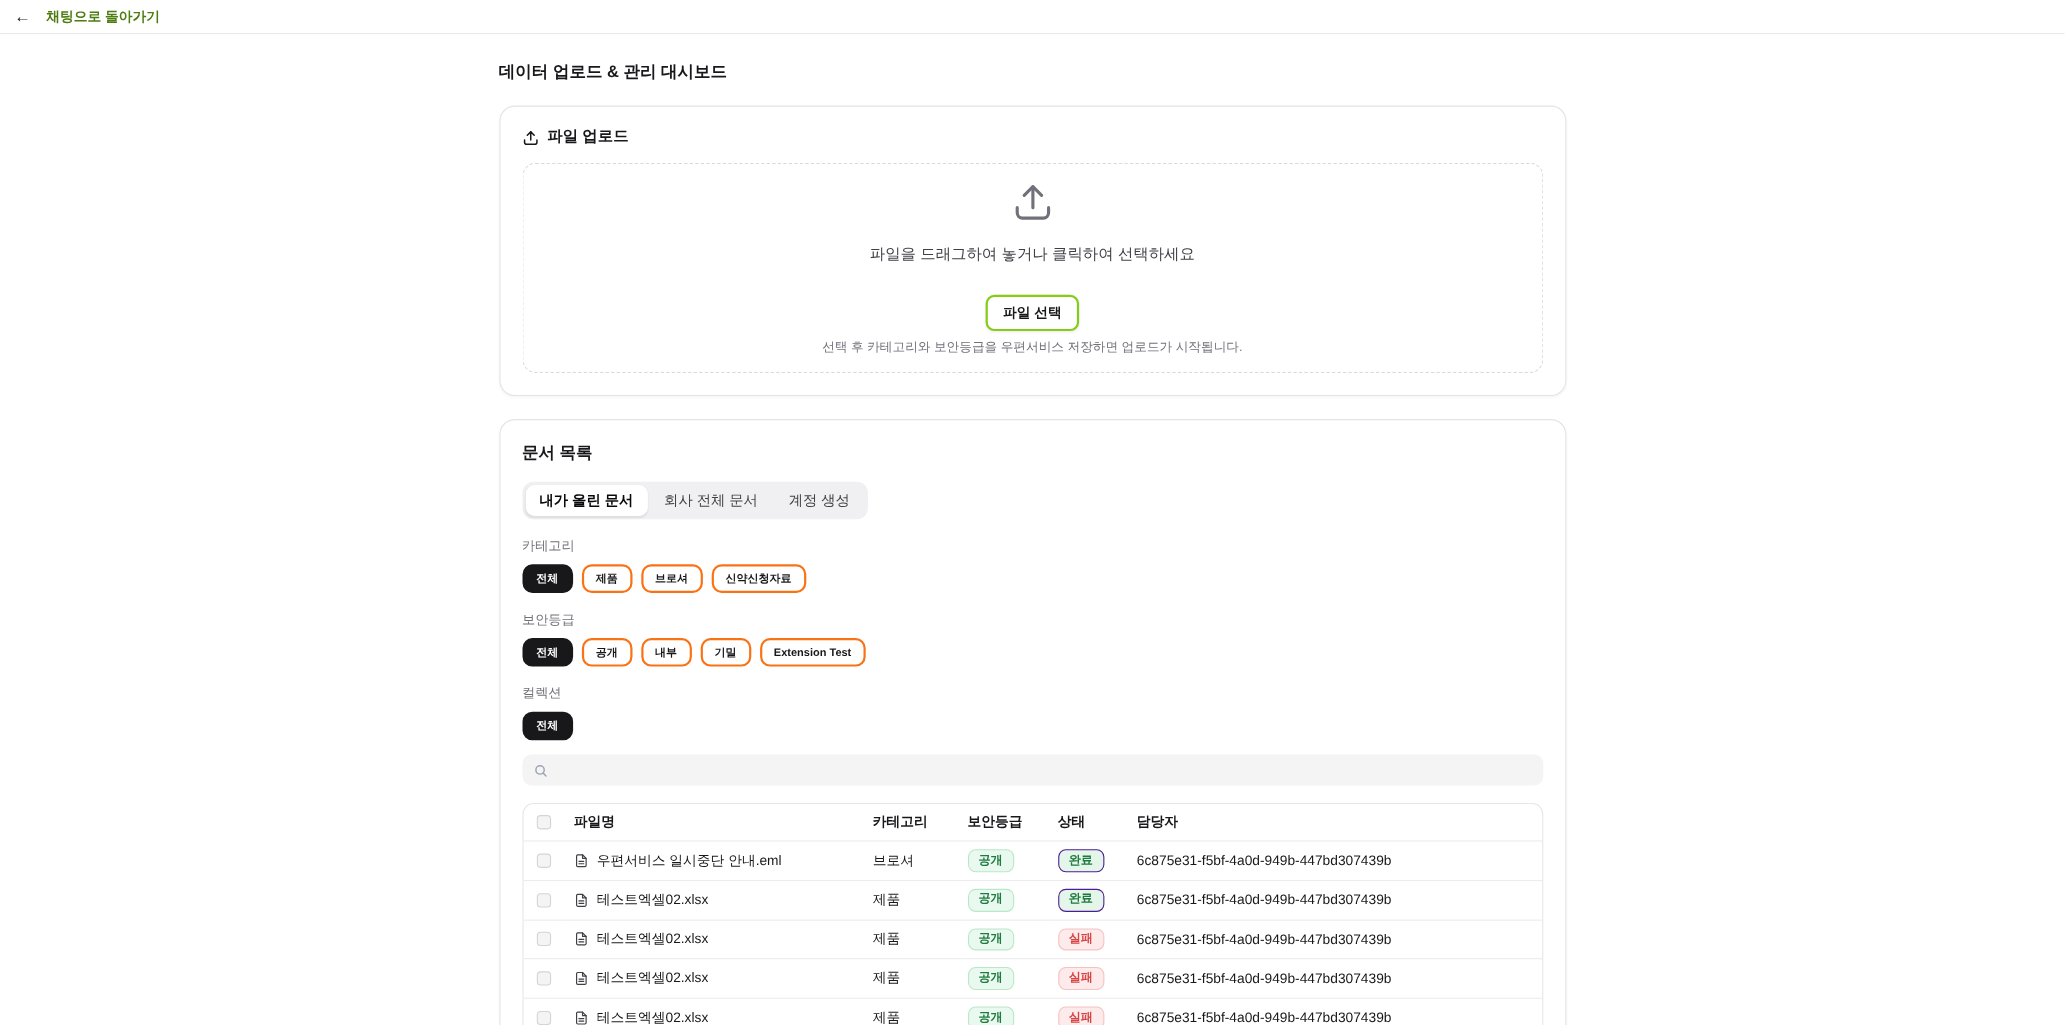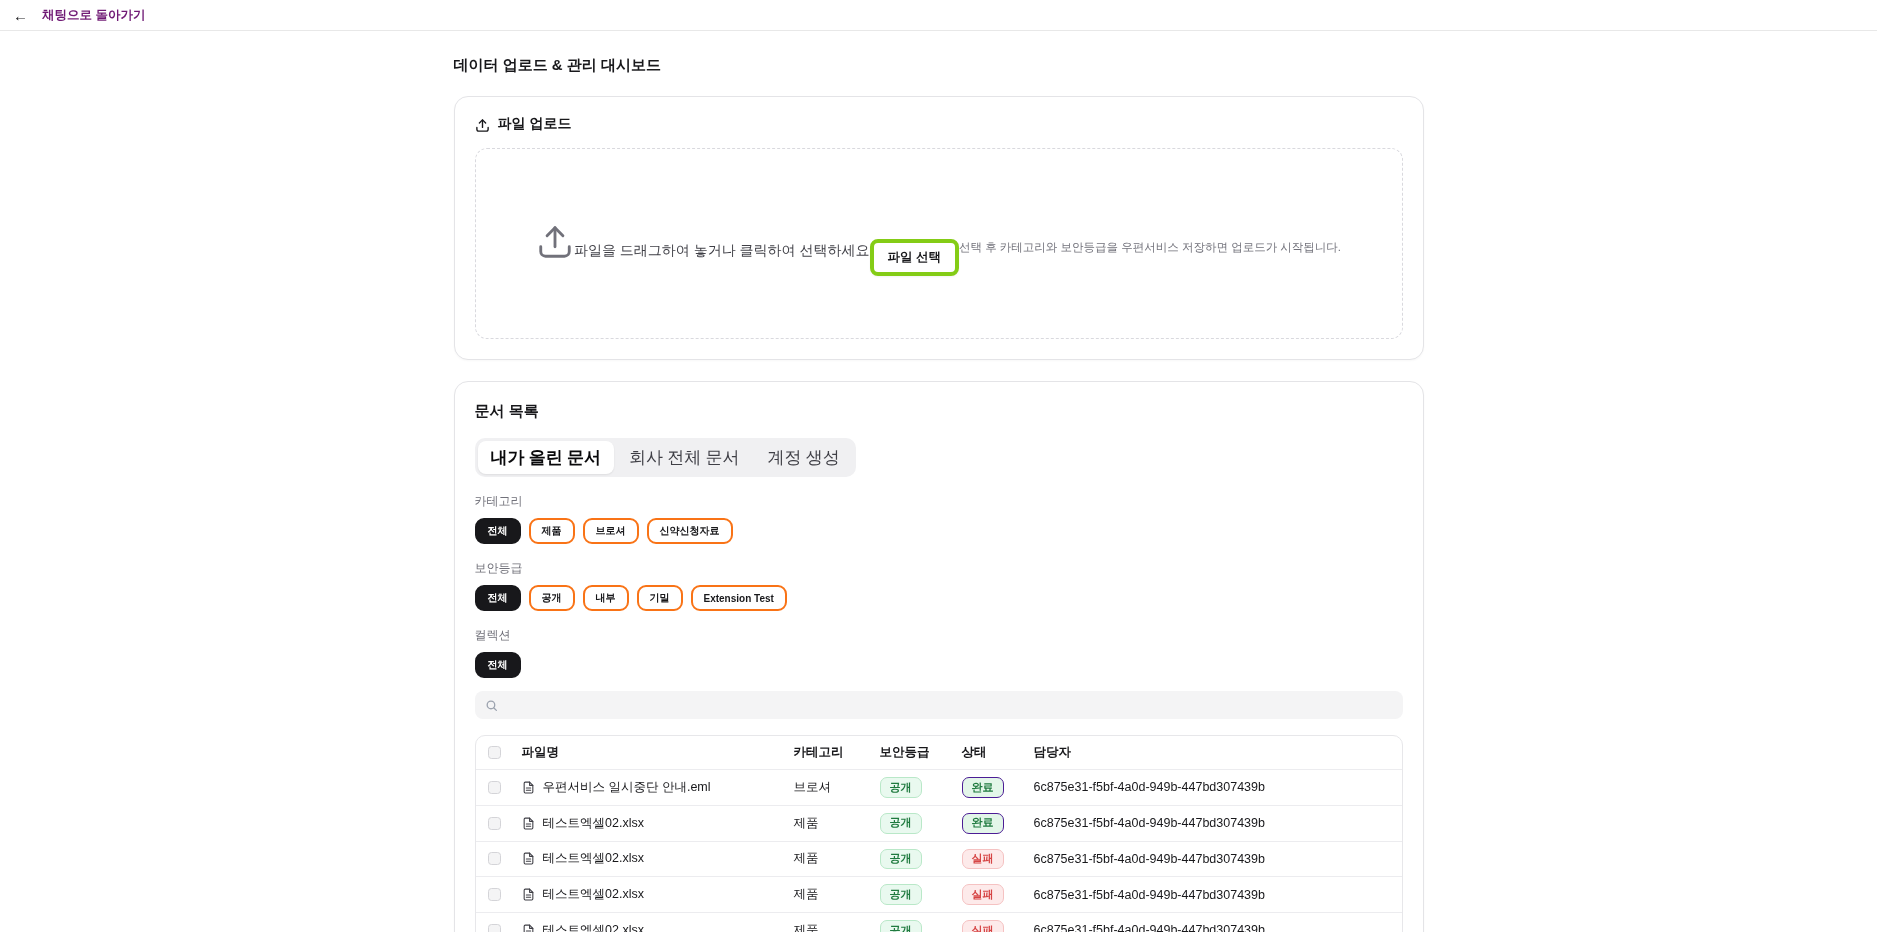--- a/index.html
+++ b/index.html
@@ -2,44 +2,44 @@
 <html><head>
 <meta charset="utf-8">
 <style>
   * { margin:0; padding:0; box-sizing:border-box; }
   html,body { width:1877px; height:932px; background:#ffffff; font-family:"Liberation Sans", sans-serif; color:#18181b; }
 
   
   .topbar { height:31px; display:flex; align-items:center; gap:14px; padding:0 13px; border-bottom:1px solid #e8e8e8; background:#fff; }
   .back-btn { display:flex; align-items:center; gap:14px; cursor:pointer; background:none; border:none; font-family:inherit; }
   .back-arrow { font-size:15px; color:#18181b; line-height:1; }
-  .back-label { font-size:12.5px; font-weight:700; color:#701a75; }
+  .back-label { font-size:12.5px; font-weight:700; color:#4d7c0f; }
 
   
   .content { width:970px; margin:0 auto; }
   .page-title { margin-top:25px; font-size:15px; font-weight:700; }
 
   .card { margin-top:21px; background:#fff; border:1px solid #e4e4e7; border-radius:14px; box-shadow:0 1px 2px rgba(0,0,0,.03); }
 
   
   .upload-card { padding:18px 20px 20px; }
   .card-header { display:flex; align-items:flex-end; gap:8px; font-size:14px; font-weight:700; }
   .hdr-icon svg { display:block; }
-  .dropzone { margin-top:15px; height:191px; border:1.5px dashed #d9d9de; border-radius:12px; display:flex; align-items:center; justify-content:center; cursor:pointer; }
+  .dropzone { margin-top:15px; height:191px; border:1.5px dashed #d9d9de; border-radius:12px; display:flex; flex-direction:column; align-items:center; justify-content:center; cursor:pointer; }
   .dz-icon { color:#71717a; }
   .dz-text { margin-top:14px; font-size:14px; color:#3f3f46; }
-  .dz-btn { margin-top:28px; background:#fff; border:4px solid #84cc16; border-radius:8px; padding:6px 14px; font-size:12.5px; font-weight:600; font-family:inherit; color:#18181b; cursor:pointer; box-shadow:0 1px 2px rgba(0,0,0,.05); }
+  .dz-btn { margin-top:28px; background:#fff; border:2px solid #84cc16; border-radius:8px; padding:6px 14px; font-size:12.5px; font-weight:600; font-family:inherit; color:#18181b; cursor:pointer; box-shadow:0 1px 2px rgba(0,0,0,.05); }
   .dz-hint { margin-top:7px; font-size:11.5px; color:#71717a; }
 
   
   .docs-card { padding:20px 20px 14px; }
   .docs-title { font-size:15px; font-weight:700; }
 
   .tabbar { margin-top:17px; display:inline-flex; align-items:center; background:#f0f0f2; border-radius:10px; padding:3px; gap:2px; }
-  .tab { border:none; background:transparent; font-family:Liberation Serif, serif; font-size:17px; font-weight:500; color:#3f3f46; padding:5px 13px; border-radius:8px; cursor:pointer; white-space:nowrap; }
+  .tab { border:none; background:transparent; font-family:Liberation Sans, sans-serif; font-size:13px; font-weight:500; color:#3f3f46; padding:5px 13px; border-radius:8px; cursor:pointer; white-space:nowrap; }
   .tab.active { background:#fff; color:#09090b; font-weight:700; box-shadow:0 1px 2px rgba(0,0,0,.08); }
 
   .filter-label { margin-top:16px; font-size:12px; color:#71717a; }
   .chip-row { margin-top:8px; display:flex; gap:8px; }
   .chip { border:2px solid #f97316; background:#fff; color:#18181b; font-family:inherit; font-size:10px; font-weight:600; padding:4px 11px; border-radius:9px; cursor:pointer; white-space:nowrap; }
   .chip.active { background:#18181b; border-color:#18181b; color:#fff; }
 
   .search-wrap { margin-top:13px; height:28px; background:#f4f4f5; border-radius:8px; display:flex; align-items:center; gap:8px; padding:0 10px; }
   .search-wrap svg { flex:none; color:#9ca3af; }
   .search-input { flex:1; border:none; background:transparent; outline:none; font-family:inherit; font-size:12.5px; color:#18181b; }

